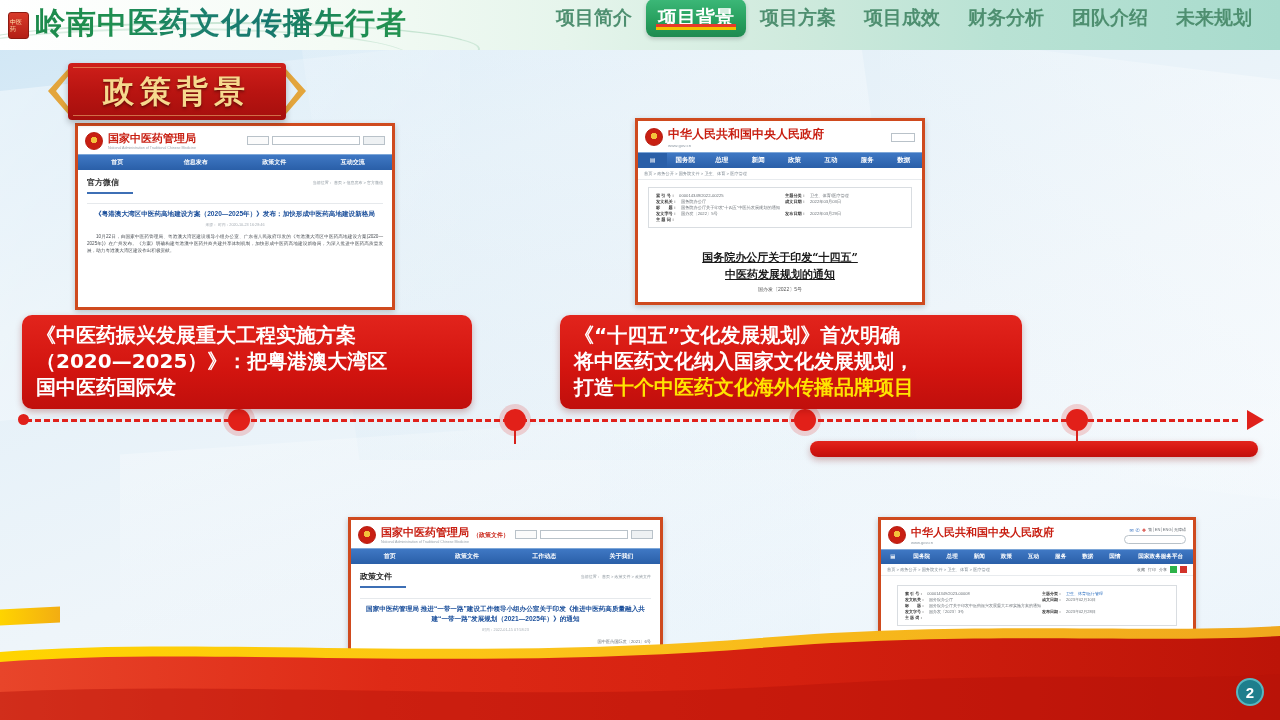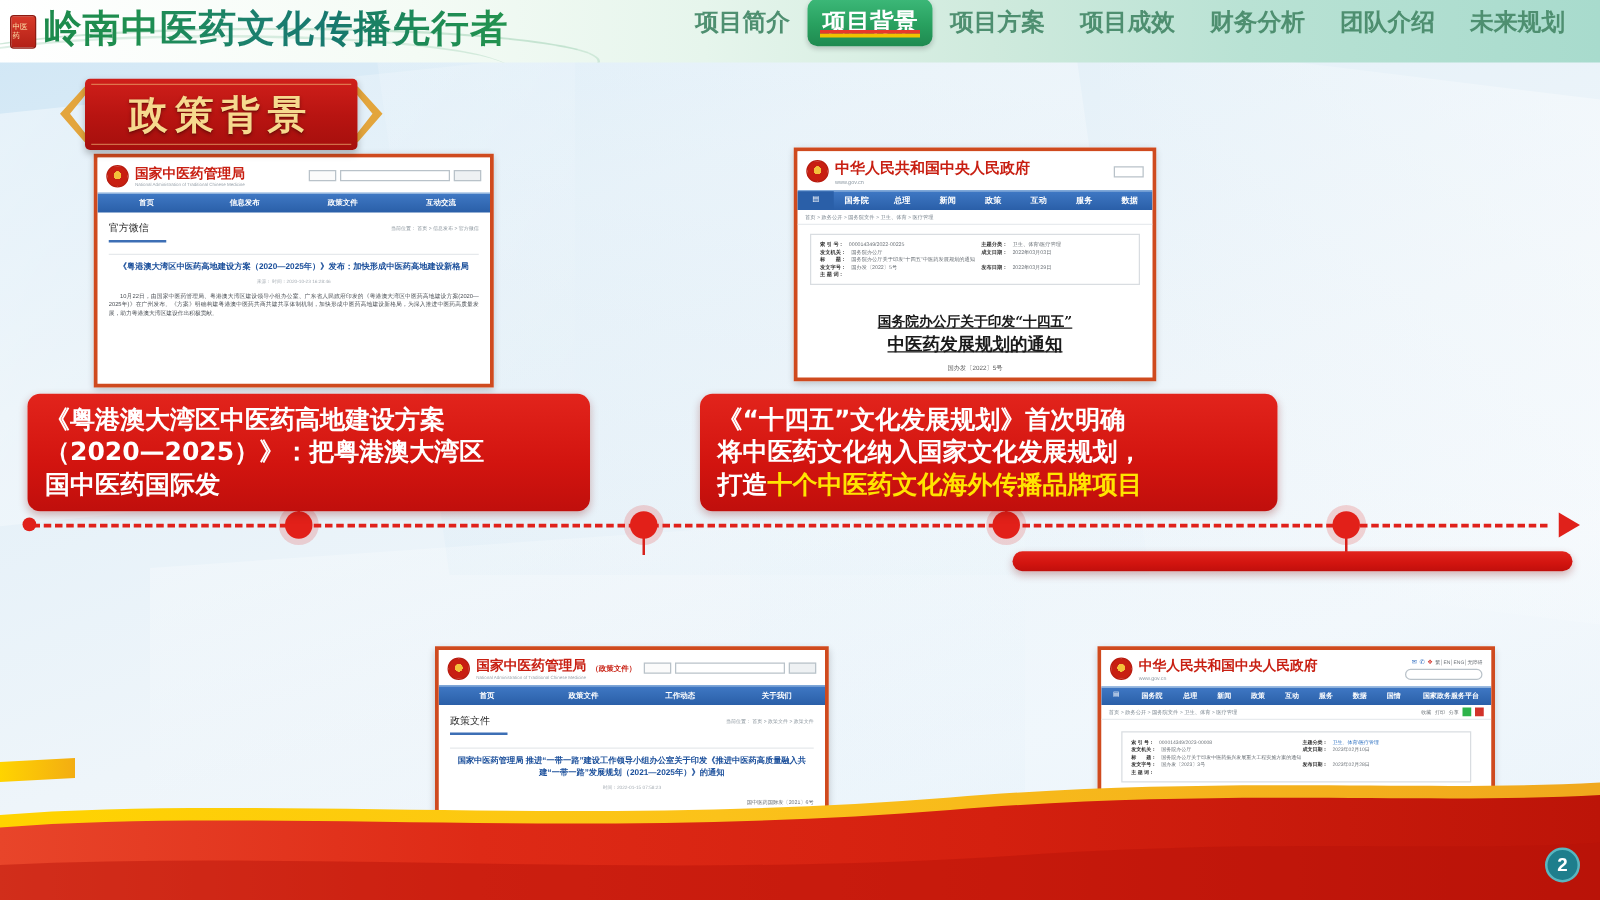--- a/index.html
+++ b/index.html
@@ -212,21 +212,21 @@
   .btn-mini { width: 22px; height: 9px; border: 1px solid #b9c2c9; background: #eef1f3; }
   .navbar-blue {
     display: flex; background: linear-gradient(180deg, #3f78c4, #2a5fa8);
     border-top: 1px solid #7ea7d8;
   }
   .navbar-blue .n {
     color: #fff; font-weight: 700; padding: 3px 0; text-align: center; white-space: nowrap;
   }
   .crumb { color: #7b868f; padding: 3px 6px; border-bottom: 1px solid #e8ebee; white-space: nowrap; }
   .doc-body { padding: 7px 9px; }
-  .doc-tab { font-weight: 400; color: #2b2b2b; }
+  .doc-tab { font-weight: 700; color: #2b2b2b; }
   .doc-rule { height: 2px; background: #3d6fb5; width: 46px; margin-top: 4px; }
   .doc-hr { height: 1px; background: #e6e9ec; margin: 5px 0; }
   .headline {
     color: #1b4f9b; font-weight: 700; text-align: center; line-height: 1.5;
   }
   .meta-line { color: #a7aeb5; text-align: center; margin-top: 3px; }
   .para { color: #4a4f55; line-height: 1.55; text-align: justify; margin-top: 6px; }
 
   
   .govtable {
@@ -393,42 +393,42 @@
         <span class="gt-k" style="font-size:4.2px">发布日期：</span>
         <span class="gt-v" style="font-size:4.2px">2022年03月29日</span>
       </div>
       <div class="gt-row">
         <span class="gt-k" style="font-size:4.2px">主 题 词：</span>
         <span class="gt-v" style="font-size:4.2px"></span>
       </div>
     </div>
     <div style="padding:14px 10px 0 10px">
       <div class="gov-title" style="font-size:11px">国务院办公厅关于印发“十四五”</div>
-      <div class="gov-title" style="font-size:14px">中医药发展规划的通知</div>
+      <div class="gov-title" style="font-size:11px">中医药发展规划的通知</div>
       <div class="gov-num" style="font-size:5px">国办发〔2022〕5号</div>
     </div>
   </div>
 
   <div id="timeline">
     <div class="startdot"></div>
     <div class="line"></div>
     <div class="tdot" style="left:210px"></div>
     <div class="tdot" style="left:486px"></div>
     <div class="tdot" style="left:776px"></div>
     <div class="tdot" style="left:1048px"></div>
     <div class="arrow"></div>
   </div>
 
   <div class="tstem" style="left:238px;top:400px;height:20px;z-index:13"></div>
   <div class="tstem" style="left:514px;top:420px;height:24px;z-index:13"></div>
   <div class="tstem" style="left:804px;top:400px;height:20px;z-index:13"></div>
   <div class="tstem" style="left:1076px;top:420px;height:24px;z-index:13"></div>
 
   <div class="callout" id="callout1">
-    <div>《粤港澳大湾区中医药高地建设方案</div>
+    <div>《中医药振兴发展重大工程实施方案</div>
     <div>（2020—2025）》：把粤港澳大湾区</div>
     <div>国中医药国际发</div>
   </div>
 
   <div class="callout" id="callout2">
     <div>《“十四五”文化发展规划》首次明确</div>
     <div>将中医药文化纳入国家文化发展规划，</div>
     <div>
       <span>打造</span><span class="hl">十个中医药文化海外传播品牌项目</span>
     </div>

